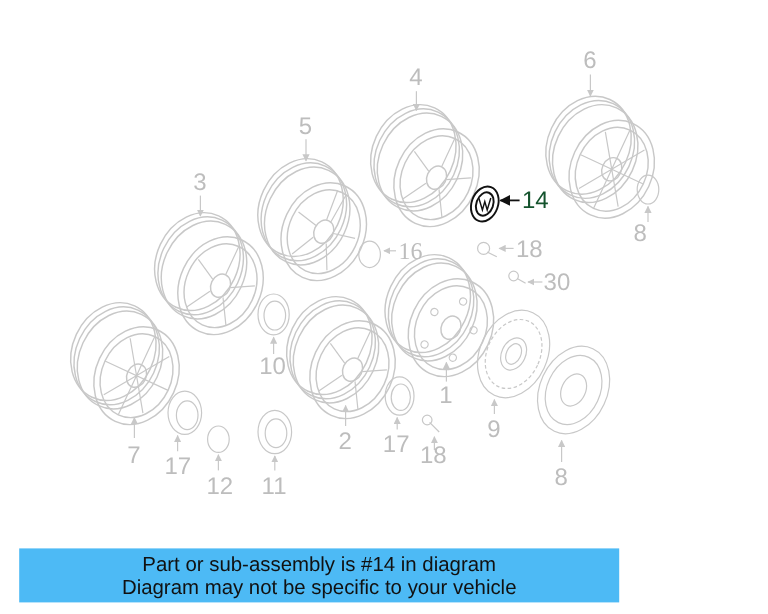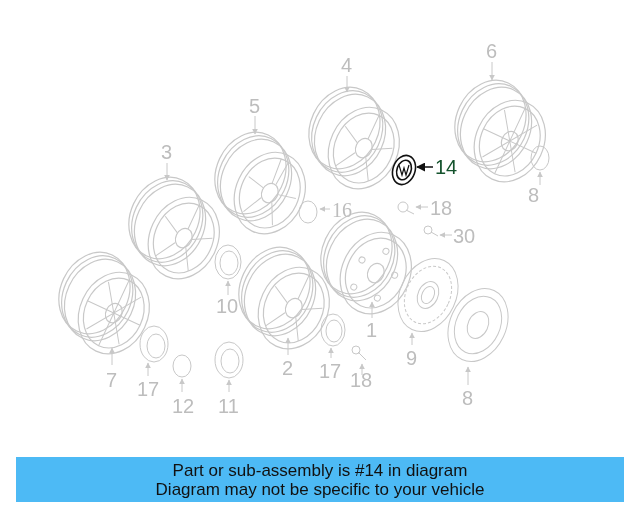--- a/index.html
+++ b/index.html
@@ -1,20 +1,20 @@
 <!DOCTYPE html>
 <html><head>
 <meta charset="utf-8">
 <style>
   html, body { margin:0; padding:0; background:#ffffff; }
   body { width:640px; height:512px; position:relative; overflow:hidden; font-family:"Liberation Sans", sans-serif; }
   #diagram { position:absolute; left:0; top:0; width:640px; height:450px; }
   .callout { position:absolute; font-family:"Liberation Sans", sans-serif; font-size:20px; color:#bdbdbd; line-height:1; }
   .callout.active { color:#14532d; }
-  #banner { position:absolute; left:16px; top:457px; width:608px; height:45px; background:#4dbaf5;
+  #banner { position:absolute; left:16px; top:457px; width:500px; height:45px; background:#4dbaf5;
             display:flex; flex-direction:column; align-items:center; justify-content:center; }
   #banner span { font-family:"Liberation Sans", sans-serif; font-size:17px; color:#111; line-height:19px; }
 </style>
 </head>
 <body>
 
 <svg id="diagram" viewBox="0 0 640 450" xmlns="http://www.w3.org/2000/svg">
   <defs>
     <g id="rim" fill="none" stroke="#c8c8c8" stroke-width="1.2">
       <ellipse cx="0" cy="0" rx="34" ry="42"></ellipse>

